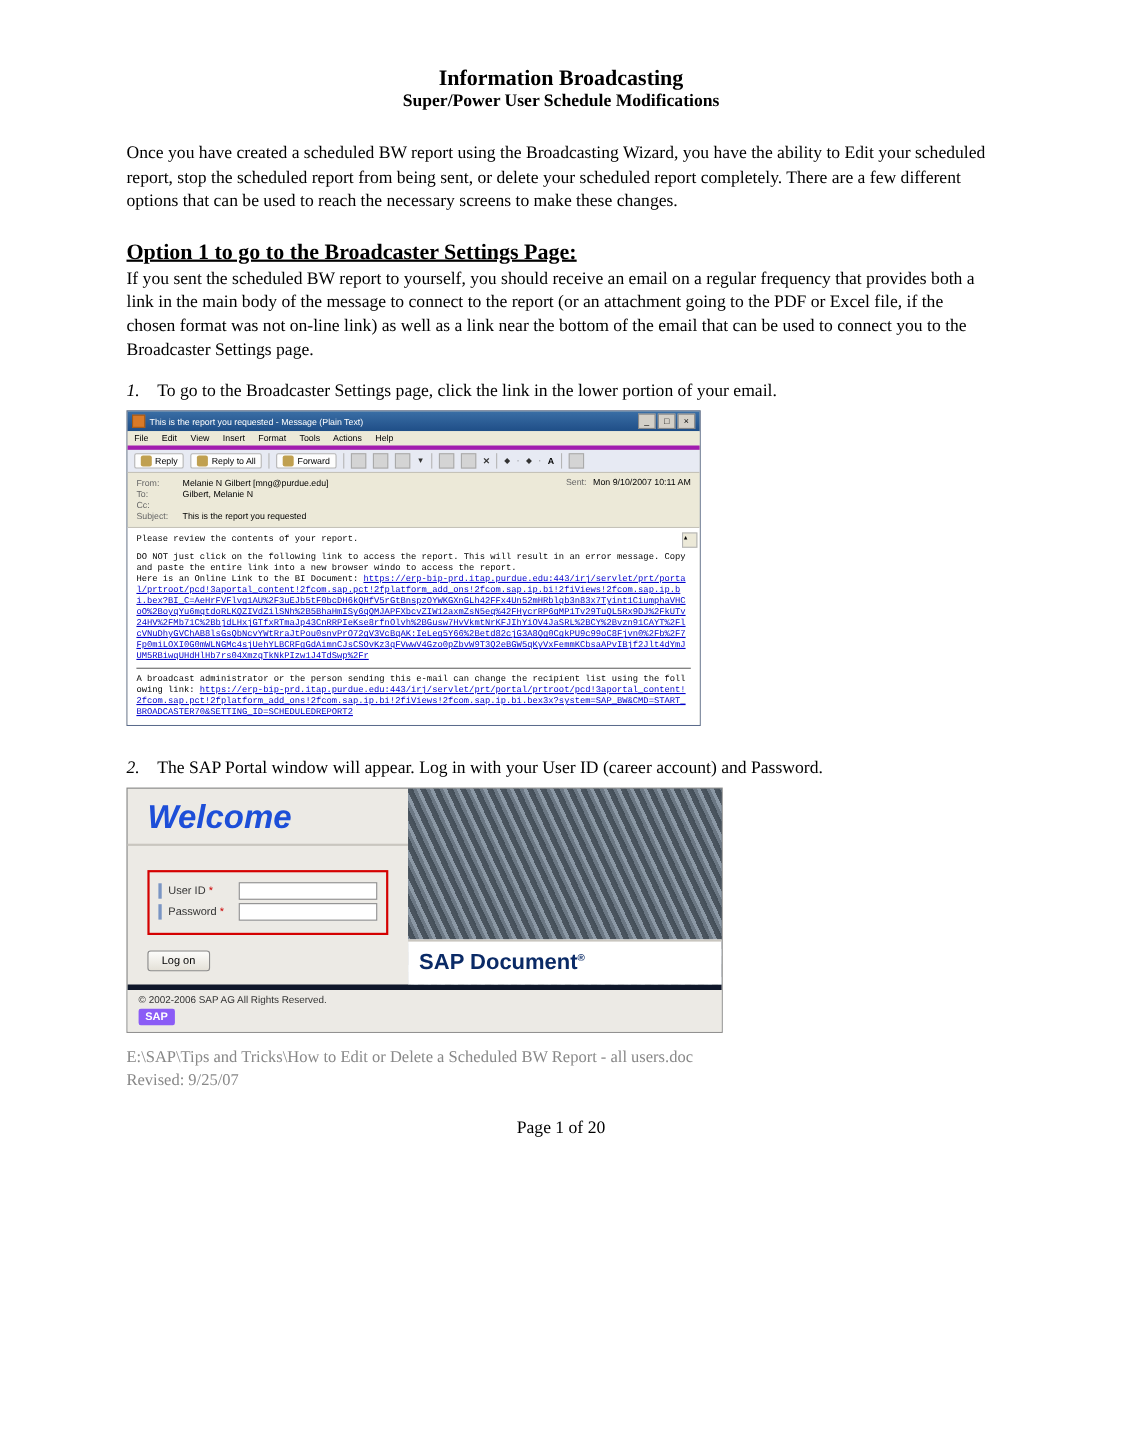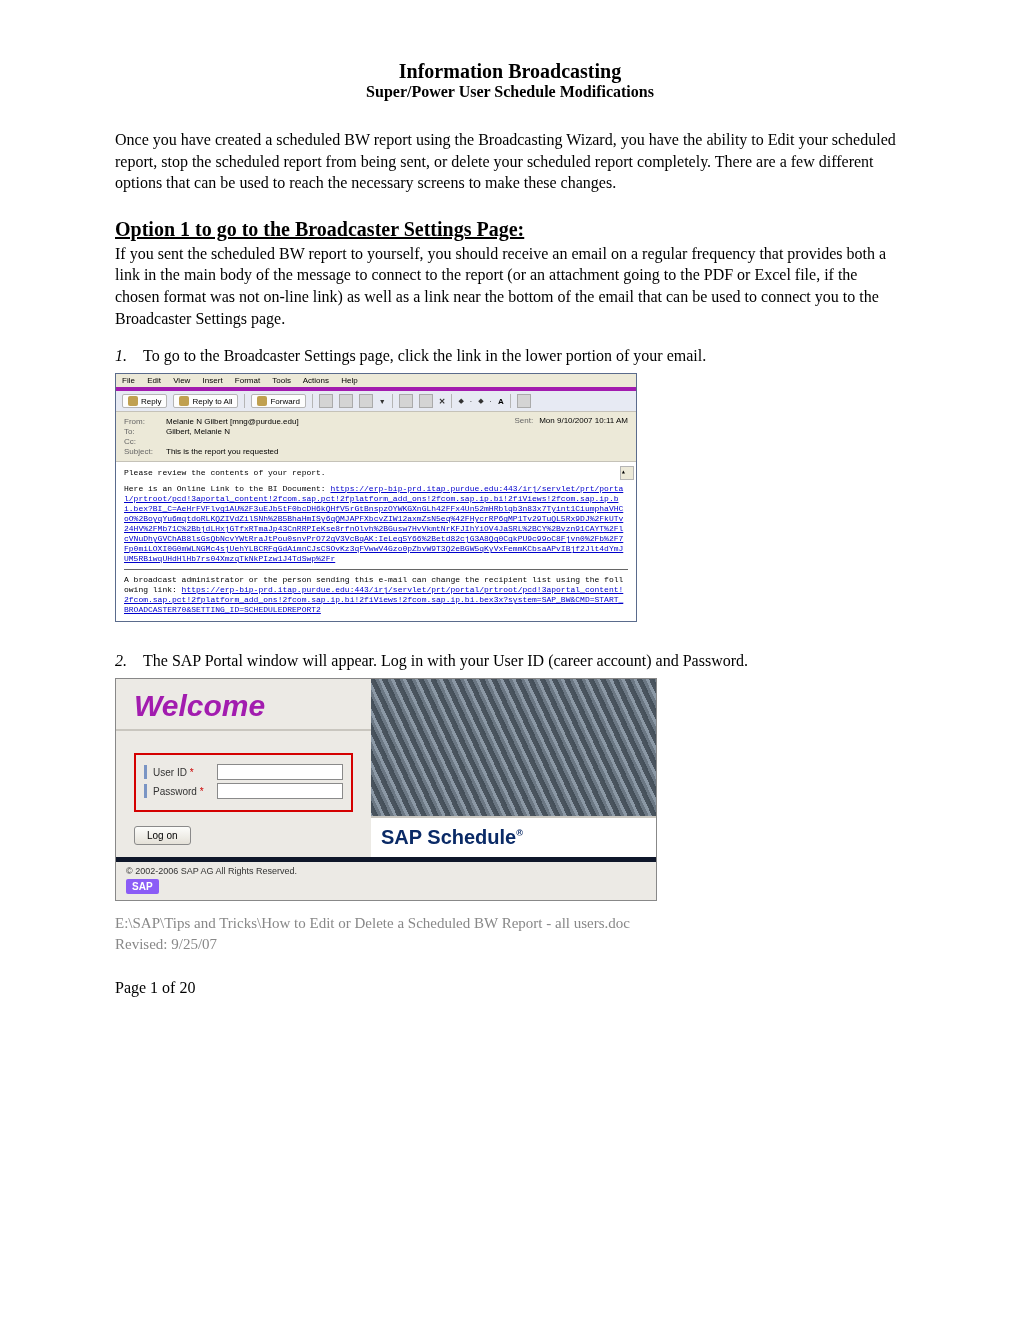--- a/index.html
+++ b/index.html
@@ -102,21 +102,21 @@
       font-size: 10px;
       background: #eceae5;
     }
     .sap-top { display: flex; }
     .sap-left { flex: 0 0 255px; }
     .sap-welcome {
       font-family: Arial, sans-serif;
       font-size: 30px;
       font-weight: bold;
       font-style: italic;
-      color: #a21caf;
+      color: #1d4ed8;
       padding: 10px 18px 6px 18px;
       border-bottom: 2px solid #c9c6bf;
     }
     .sap-form-area {
       padding: 22px 18px 12px 18px;
     }
     .redbox {
       border: 2px solid #d40000;
       padding: 6px 8px 8px 8px;
       margin-bottom: 12px;
@@ -168,39 +168,49 @@
       font-weight: bold;
       font-size: 10px;
       padding: 2px 6px;
       border-radius: 2px;
     }
     .doc-path {
       color: #888;
       margin: 4px 0 0 0;
       font-size: 15px;
     }
-    .page-num { margin-top: 26px; font-size: 16px; }
+    .page-num { margin-top: 26px; font-size: 16px; text-align: center; }
   </style>
 </head>
 <body>
 
 <div class="title1">Information Broadcasting</div>
 <div class="title2">Super/Power User Schedule Modifications</div>
 
 <p class="intro">Once you have created a scheduled BW report using the Broadcasting Wizard, you have the ability to Edit your scheduled report, stop the scheduled report from being sent, or delete your scheduled report completely.  There are a few different options that can be used to reach the necessary screens to make these changes.</p>
 
 <p class="section-h">Option 1 to go to the Broadcaster Settings Page:</p>
 <p class="section-body">If you sent the scheduled BW report to yourself, you should receive an email on a regular frequency that provides both a link in the main body of the message to connect to the report (or an attachment going to the PDF or Excel file, if the chosen format was not on-line link) as well as a link near the bottom of the email that can be used to connect you to the Broadcaster Settings page.</p>
 
 <div class="step-row">
   <div class="step-num">1.</div>
   <div class="step-text">To go to the Broadcaster Settings page, click the link in the lower portion of your email.</div>
 </div>
 
 <div class="email-shot">
+  <div class="email-titlebar">
+    <span class="ticon"></span>
+    <span>This is the report you requested - Message (Plain Text)</span>
+    <span class="spacer"></span>
+    <span class="winbtns">
+      <span class="wb">_</span>
+      <span class="wb">□</span>
+      <span class="wb">×</span>
+    </span>
+  </div>
   <div class="email-menu">
     <span>File</span>
     <span>Edit</span>
     <span>View</span>
     <span>Insert</span>
     <span>Format</span>
     <span>Tools</span>
     <span>Actions</span>
     <span>Help</span>
   </div>
@@ -254,20 +264,21 @@
       </div>
     <div class="eh-row">
         <span class="eh-label">Subject:</span>
         <span>This is the report you requested</span>
       </div>
   </div>
   <div class="email-body">
     <div class="scroll">▴</div>
     <div>Please review the contents of your report.</div>
     <div style="height:6px"></div>
+    <div>DO NOT just click on the following link to access the report.  This will result in an error message.   Copy and paste the entire link into a new browser windo to access the report.</div>
     <div>
       <span>Here is an Online Link to the BI Document: </span><span class="blink">https://erp-bip-prd.itap.purdue.edu:443/irj/servlet/prt/portal/prtroot/pcd!3aportal_content!2fcom.sap.pct!2fplatform_add_ons!2fcom.sap.ip.bi!2fiViews!2fcom.sap.ip.bi.bex?BI_C=AeHrFVFlvg1AU%2F3uEJb5tF0bcDH6kQHfV5rGtBnspzOYWKGXnGLh42FFx4Un52mHRblqb3n83x7Tyint1CiumphaVHCoO%2BoyqYu6mqtdoRLKQZIVdZilSNh%2B5BhaHmISy6qQMJAPFXbcvZIW12axmZsN5eq%42FHycrRP6gMP1Tv29TuQL5Rx9DJ%2FkUTv24HV%2FMb71C%2BbjdLHxjGTfxRTmaJp43CnRRPIeKse8rfnOlvh%2BGusw7HvVkmtNrKFJIhYiOV4JaSRL%2BCY%2Bvzn91CAYT%2FlcVNuDhyGVChAB8lsGsQbNcvYWtRraJtPou0snvPrO72gV3VcBqAK:IeLeg5Y66%2Betd82cjG3A8Qg0CgkPU9c99oC8Fjvn0%2Fb%2F7Fp0miLOXI0G0mWLNGMc4sjUehYLBCRFgGdAimnCJsCSOvKz3qFVwwV4Gzo0pZbvW9T3Q2eBGW5qKyVxFemmKCbsaAPvIBjf2Jlt4dYmJUM5RBiwqUHdHlHb7rs04XmzqTkNkPIzw1J4TdSwp%2Fr</span>
     </div>
     <div class="email-sep"></div>
     <div>
       <span>A broadcast administrator or the person sending this e-mail can change the recipient list using the following link: </span><span class="blink">https://erp-bip-prd.itap.purdue.edu:443/irj/servlet/prt/portal/prtroot/pcd!3aportal_content!2fcom.sap.pct!2fplatform_add_ons!2fcom.sap.ip.bi!2fiViews!2fcom.sap.ip.bi.bex3x?system=SAP_BW&amp;CMD=START_BROADCASTER70&amp;SETTING_ID=SCHEDULEDREPORT2</span>
     </div>
   </div>
 </div>
 
@@ -291,21 +302,21 @@
             <span class="fld-bar"></span>
             <span class="fld-label"><span>Password</span> <span class="fld-star">*</span></span>
             <span class="fld-input"></span>
           </div>
         </div>
         <span class="logon-btn">Log on</span>
       </div>
     </div>
     <div class="sap-right">
       <div class="netweaver">
-        <span>SAP Schedule</span><sup>®</sup>
+        <span>SAP Document</span><sup>®</sup>
       </div>
     </div>
   </div>
   <div class="sap-footer">
     <div class="copy">© 2002-2006 SAP AG All Rights Reserved.</div>
     <span class="sap-logo">SAP</span>
   </div>
 </div>
 
 <p class="doc-path">E:\SAP\Tips and Tricks\How to Edit or Delete a Scheduled BW Report - all users.doc</p>

